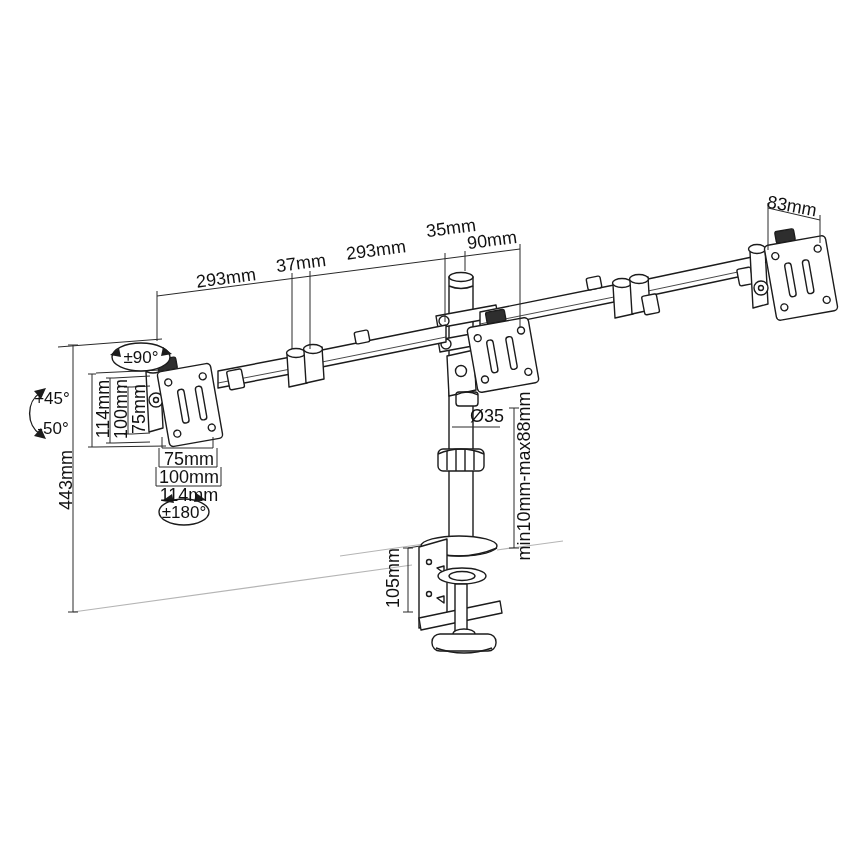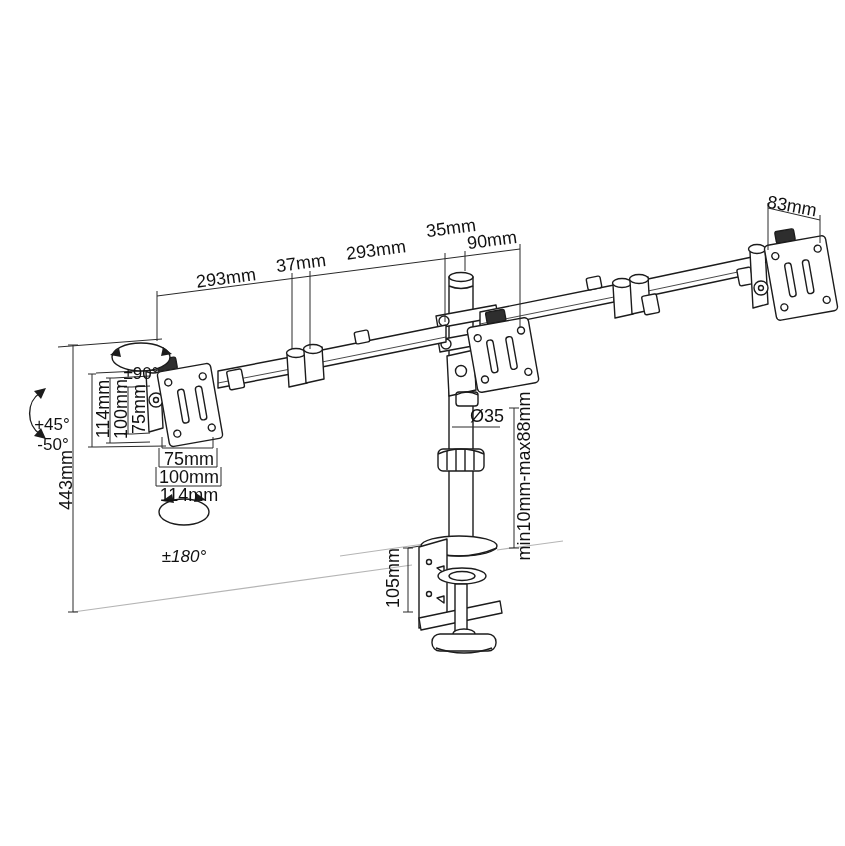--- a/index.html
+++ b/index.html
@@ -8,21 +8,21 @@
     font-family:"Liberation Sans", sans-serif;
   }
   .canvas svg{position:absolute;left:0;top:0;}
   .lbl{
     position:absolute;white-space:nowrap;color:#111;font-size:18px;line-height:1;
     transform:translate(-50%,-50%);
   }
   .lbl.r-dim{transform:translate(-50%,-50%) rotate(-7.5deg);}
   .lbl.r-83{transform:translate(-50%,-50%) rotate(10deg);}
   .lbl.r-vert{transform:translate(-50%,-50%) rotate(-90deg);}
-  .lbl.small{font-size:17px;margin-top:16px;}
+  .lbl.small{font-size:17px;}
 </style>
 </head>
 <body>
 
 <div class="canvas">
 
   <svg width="845" height="846" viewBox="0 0 845 846">
 
     <g stroke="#b5b5b5" stroke-width="1.2" fill="none">
       <line x1="73" y1="612" x2="412" y2="565"></line>
@@ -238,17 +238,17 @@
   <span class="lbl r-vert" style="left:103px;top:409px;">114mm</span>
   <span class="lbl r-vert" style="left:121px;top:409px;">100mm</span>
   <span class="lbl r-vert" style="left:139px;top:409px;">75mm</span>
   <span class="lbl" style="left:189px;top:459px;">75mm</span>
   <span class="lbl" style="left:189px;top:477px;">100mm</span>
   <span class="lbl" style="left:189px;top:495px;">114mm</span>
   <span class="lbl" style="left:487px;top:416px;text-align:right;">Ø35</span>
   <span class="lbl r-vert" style="left:524px;top:476px;">min10mm-max88mm</span>
   <span class="lbl r-vert" style="left:393px;top:578px;">105mm</span>
   <span class="lbl small" style="left:141px;top:357px;">±90°</span>
-  <span class="lbl small" style="left:52px;top:408px;">+45°</span>
+  <span class="lbl small" style="left:52px;top:398px;">+45°</span>
   <span class="lbl small" style="left:53px;top:428px;">-50°</span>
-  <span class="lbl small" style="left:184px;top:540px;font-style:italic;">±180°</span>
+  <span class="lbl small" style="left:184px;top:512px;">±180°</span>
 
 </div>
 
 </body></html>

